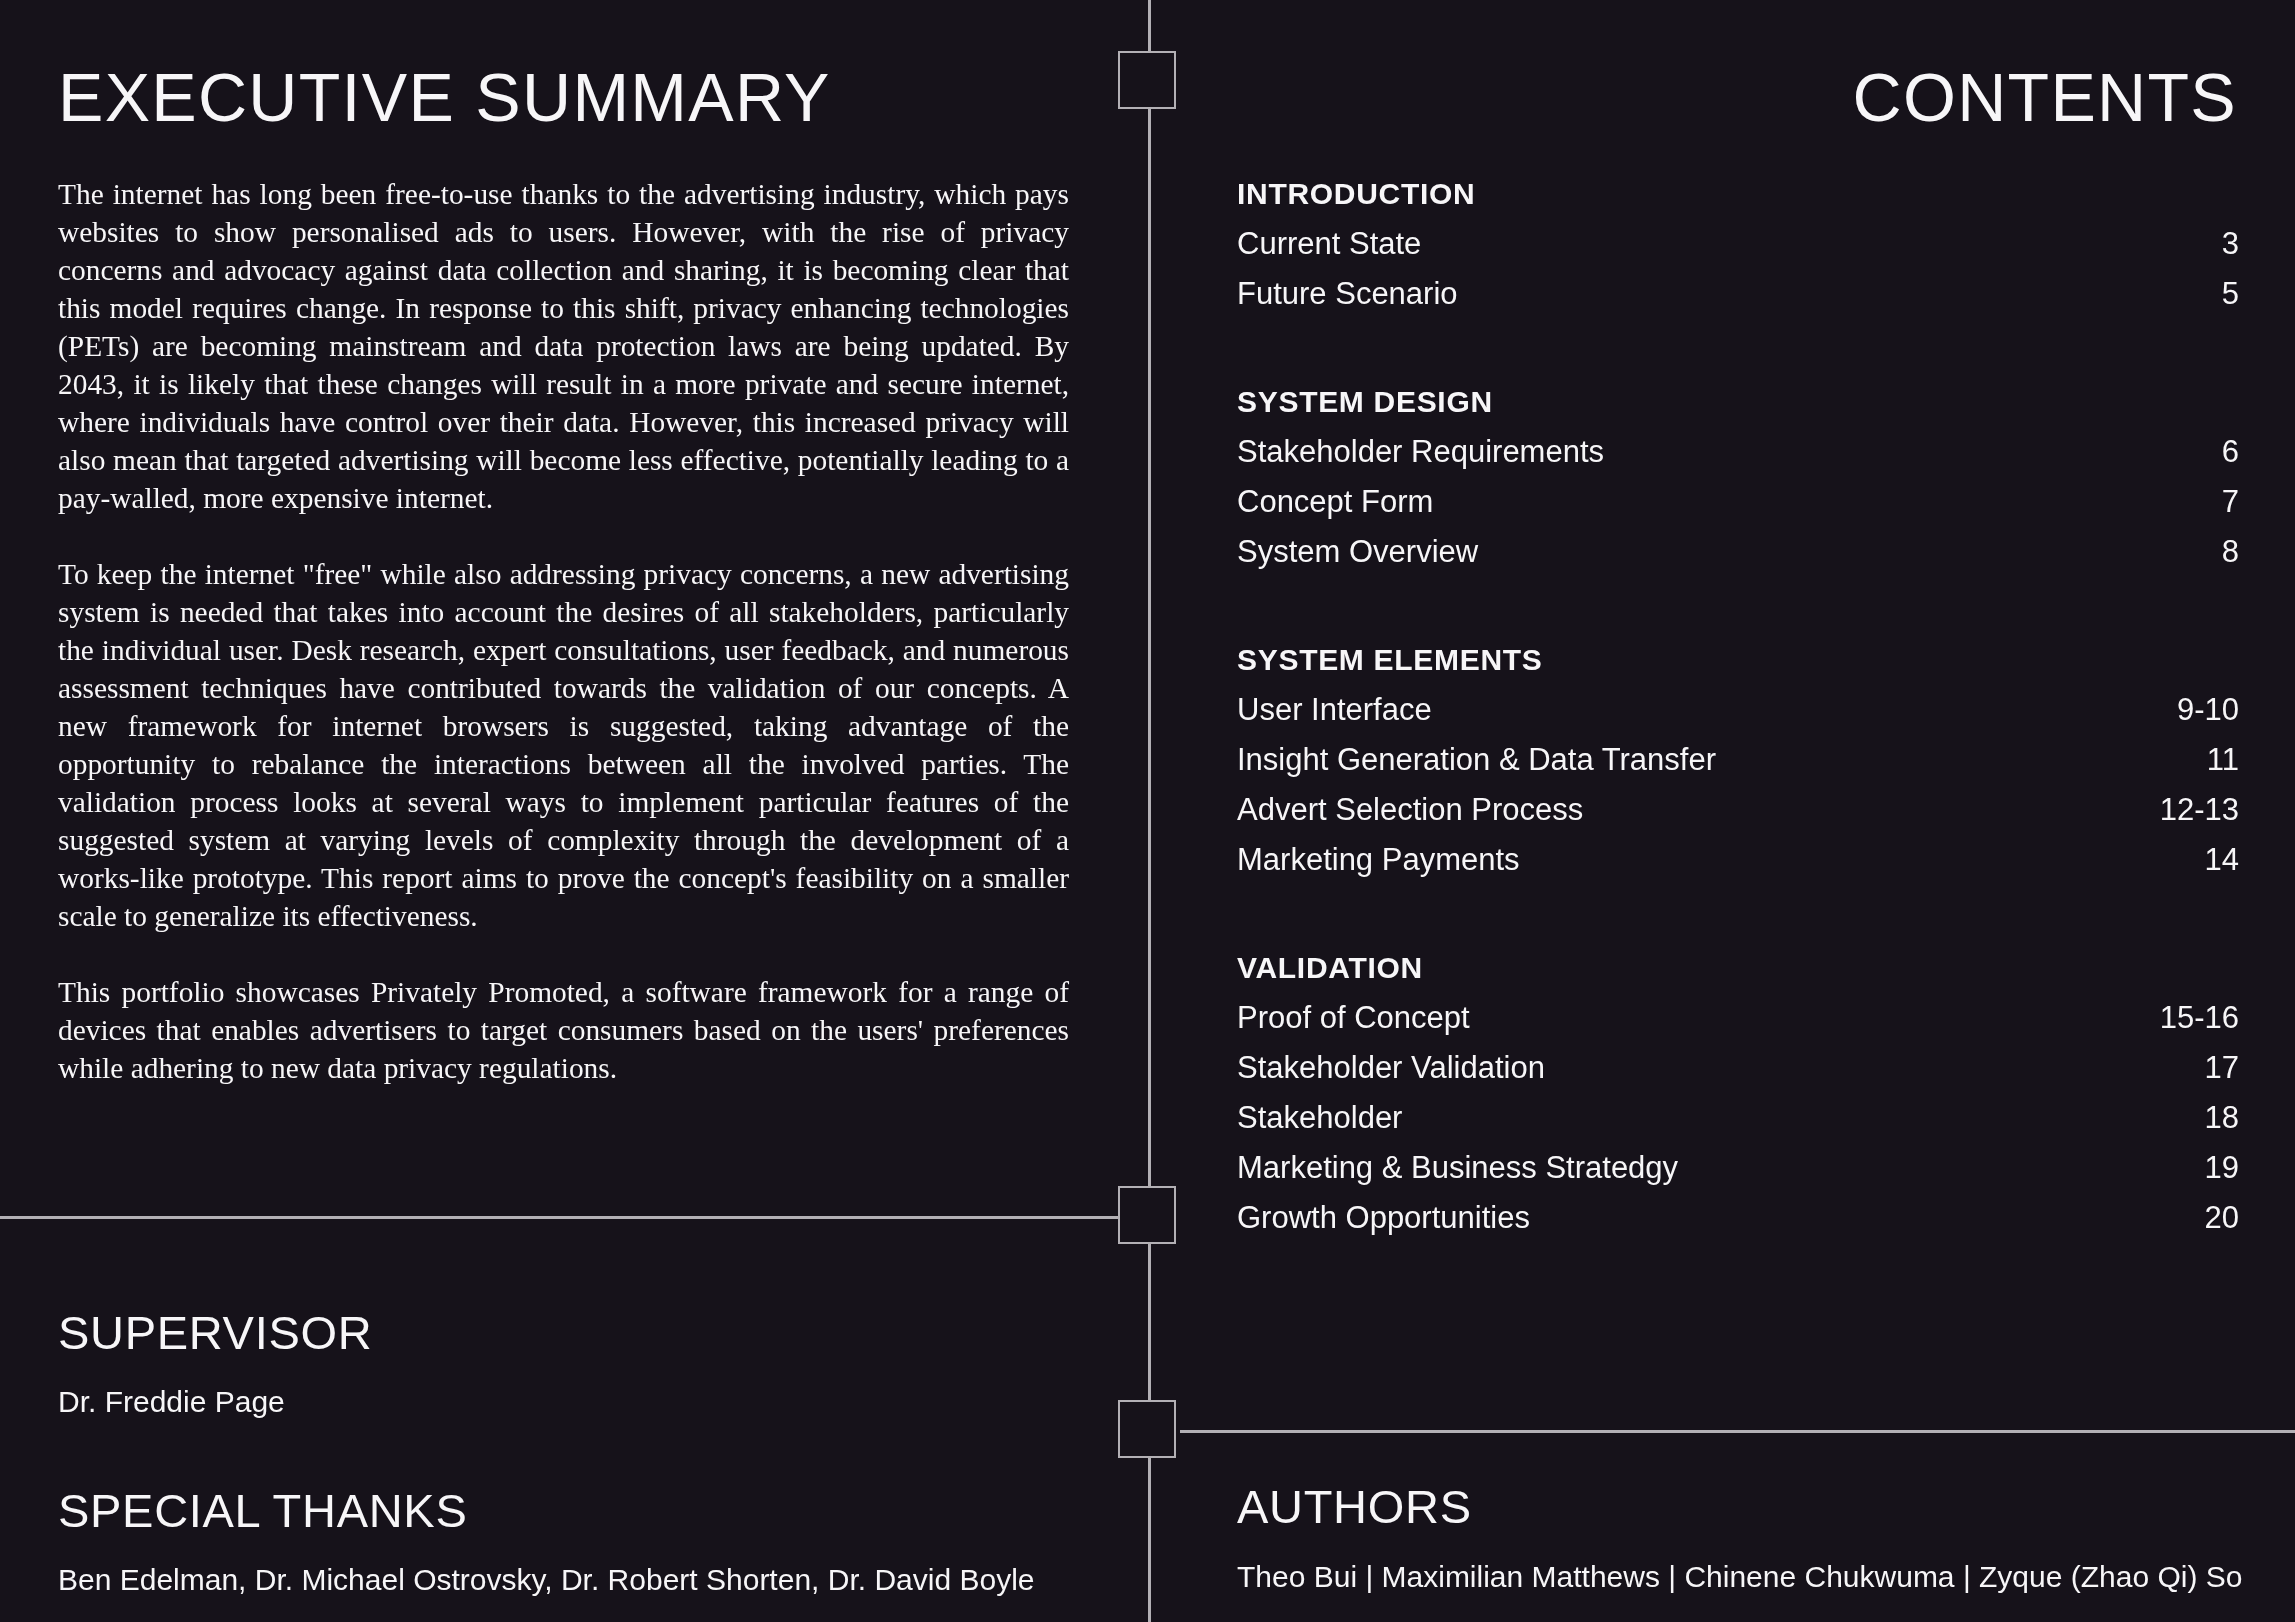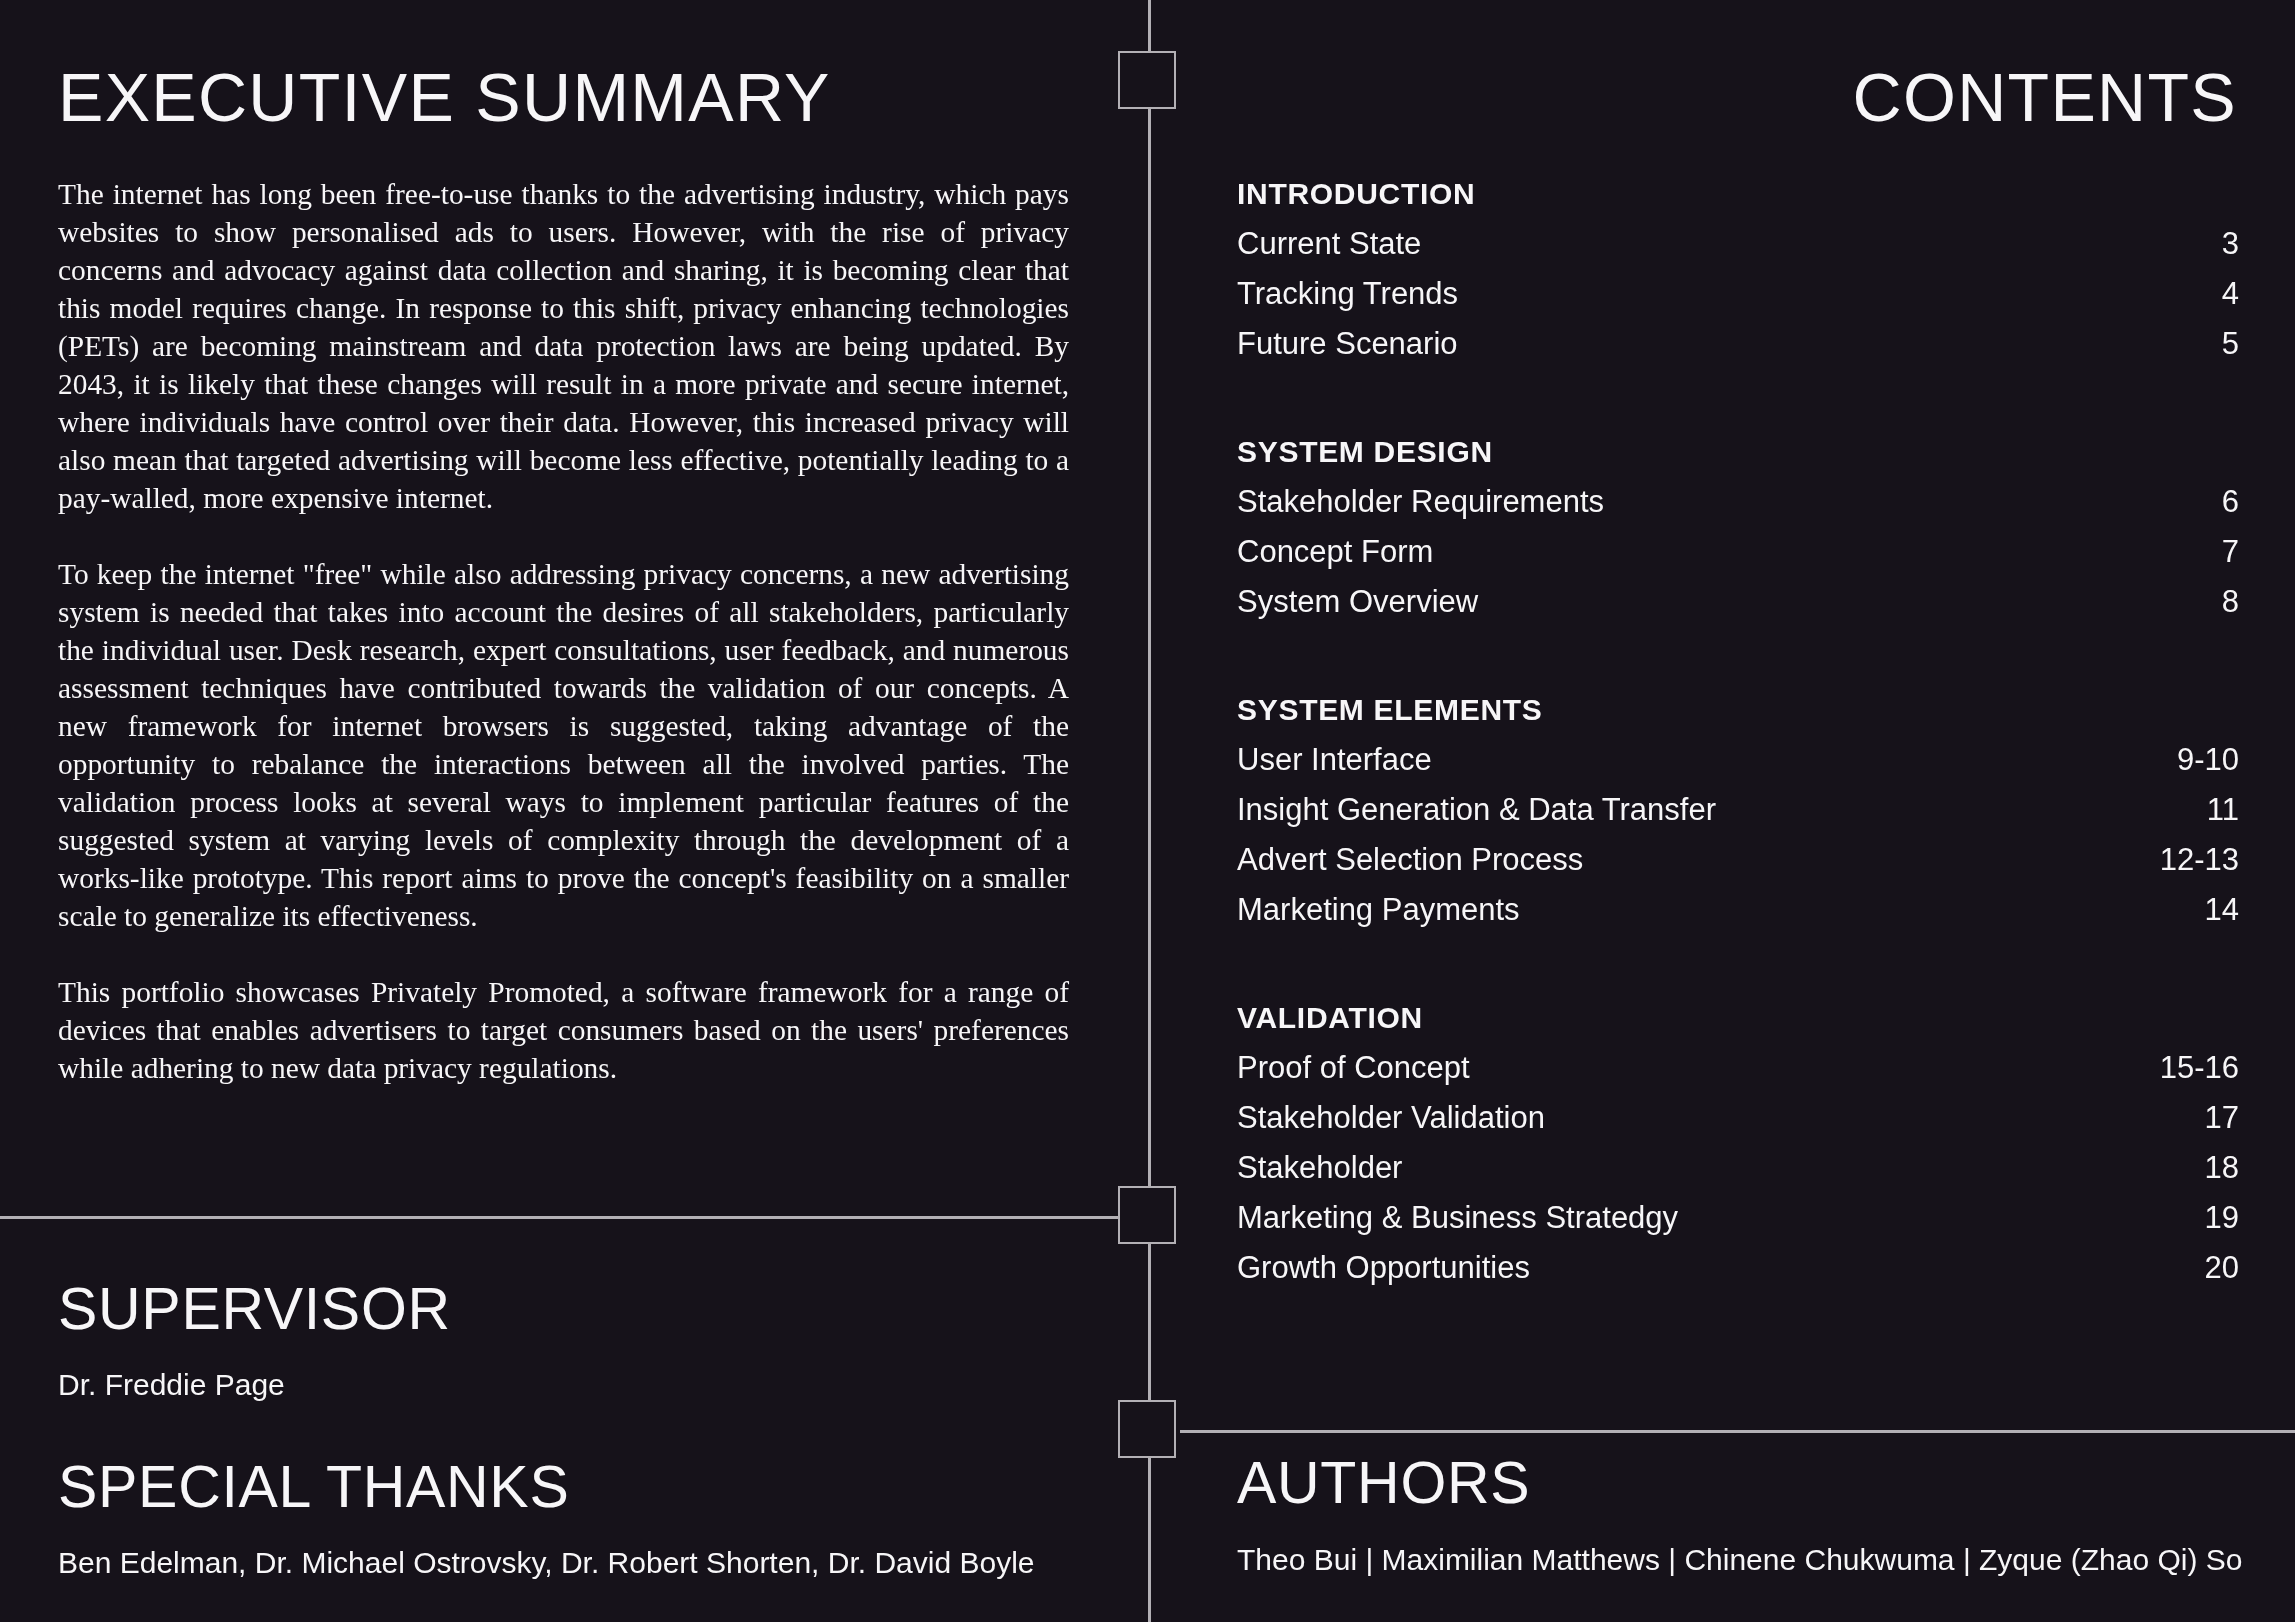--- a/index.html
+++ b/index.html
@@ -40,21 +40,21 @@
   .exec-title { position: absolute; left: 58px; top: 63px; }
   .contents-title { position: absolute; right: 58px; top: 63px; text-align: right; }
 
   .exec-body {
     position: absolute; left: 58px; top: 175px; width: 1011px;
     font-size: 29.4px; line-height: 38px; text-align: justify; font-family: Liberation Serif, serif;
   }
   .exec-body p { margin-bottom: 38px; }
 
   .sub-heading {
-    font-size: 59px; font-weight: 400; letter-spacing: 0.7px; line-height: 1.0;
+    font-size: 47px; font-weight: 400; letter-spacing: 0.7px; line-height: 1.0; margin-top: 29px;
   }
   .sub-text { font-size: 30px; line-height: 1.2; }
 
   .supervisor-block { position: absolute; left: 58px; top: 1280px; }
   .supervisor-block .sub-text { margin-top: 27.5px; }
 
   .thanks-block { position: absolute; left: 58px; top: 1458px; }
   .thanks-block .sub-text { margin-top: 27.5px; }
 
   
@@ -102,24 +102,20 @@
 
 <div class="toc">
 
   <div class="toc-section">
     <div class="toc-row header">
       <span>INTRODUCTION</span>
     </div>
     <div class="toc-row">
       <span class="toc-label">Current State</span>
       <span class="toc-page">3</span>
-    </div>
-    <div class="toc-row">
-      <span class="toc-label">Tracking Trends</span>
-      <span class="toc-page">4</span>
     </div>
     <div class="toc-row">
       <span class="toc-label">Future Scenario</span>
       <span class="toc-page">5</span>
     </div>
   </div>
 
   <div class="toc-section">
     <div class="toc-row header">
       <span>SYSTEM DESIGN</span>

